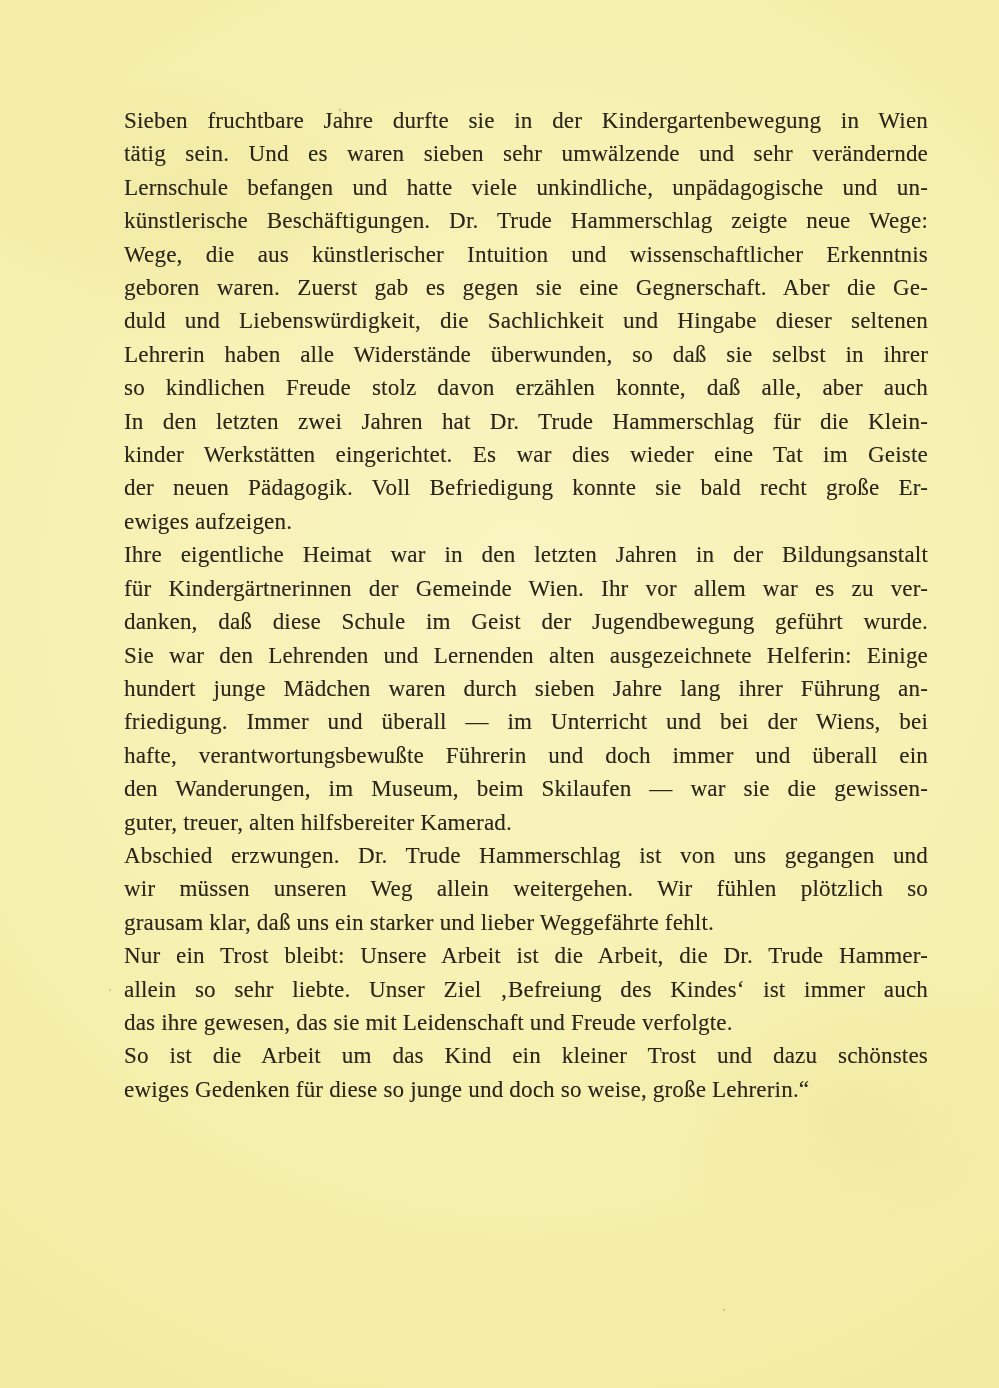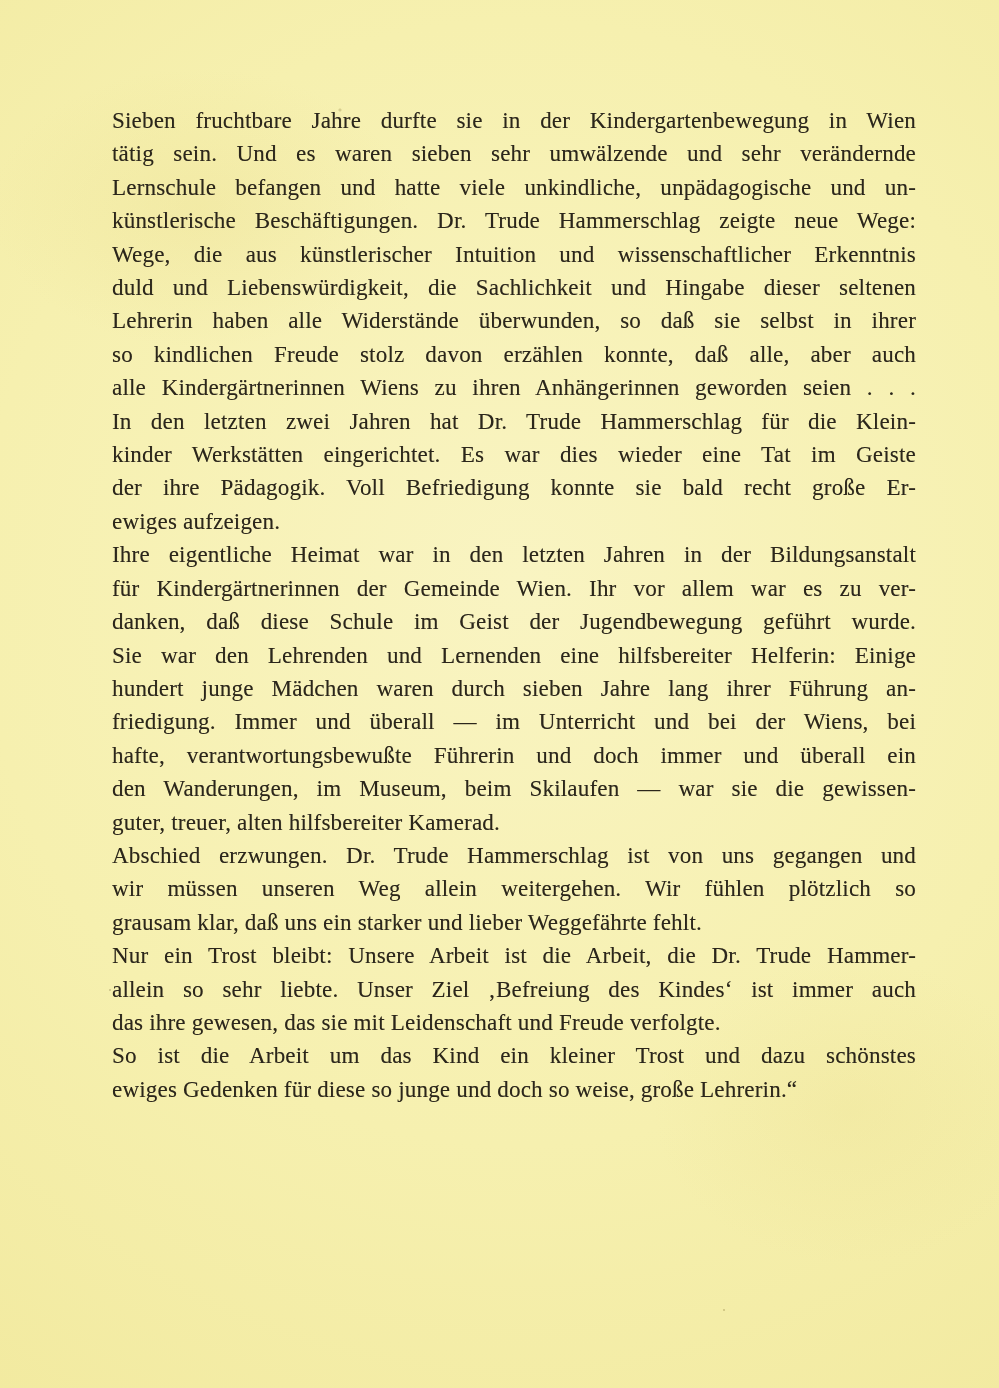--- a/index.html
+++ b/index.html
@@ -28,21 +28,21 @@
     background:
       radial-gradient(circle 3px at 340px 110px, rgba(120,100,40,0.25) 0 30%, transparent 70%),
       radial-gradient(circle 2px at 724px 1310px, rgba(120,100,40,0.3) 0 30%, transparent 70%),
       radial-gradient(circle 2px at 110px 990px, rgba(90,70,30,0.25) 0 30%, transparent 70%),
       radial-gradient(ellipse 300px 200px at 20% 15%, rgba(230,215,130,0.25), transparent 70%),
       radial-gradient(ellipse 280px 220px at 85% 80%, rgba(232,218,135,0.22), transparent 70%);
     pointer-events: none;
   }
   .text-block {
     position: absolute;
-    left: 112px;
+    left: 124px;
     top: 104px;
     width: 804px;
   }
   .line {
     font-family: "Liberation Serif", "DejaVu Serif", serif;
     font-size: 23px;
     line-height: 33.4px;
     color: #2b261b;
     letter-spacing: 0.2px;
     text-align: justify;
@@ -59,32 +59,32 @@
 </head>
 <body>
 
 <div class="page">
   <div class="text-block">
     <div class="line">Sieben fruchtbare Jahre durfte sie in der Kindergartenbewegung in Wien</div>
     <div class="line">tätig sein. Und es waren sieben sehr umwälzende und sehr verändernde</div>
     <div class="line">Lernschule befangen und hatte viele unkindliche, unpädagogische und un-</div>
     <div class="line">künstlerische Beschäftigungen. Dr. Trude Hammerschlag zeigte neue Wege:</div>
     <div class="line">Wege, die aus künstlerischer Intuition und wissenschaftlicher Erkenntnis</div>
+    <div class="line">geboren waren. Zuerst gab es gegen sie eine Gegnerschaft. Aber die Ge-</div>
     <div class="line">duld und Liebenswürdigkeit, die Sachlichkeit und Hingabe dieser seltenen</div>
     <div class="line">Lehrerin haben alle Widerstände überwunden, so daß sie selbst in ihrer</div>
     <div class="line">so kindlichen Freude stolz davon erzählen konnte, daß alle, aber auch</div>
-    <div class="line">alle Kindergärtnerinnen Wiens zu ihren Anhängerinnen geworden seien&nbsp;.&nbsp;.&nbsp;.</div>
     <div class="line">In den letzten zwei Jahren hat Dr. Trude Hammerschlag für die Klein-</div>
     <div class="line">kinder Werkstätten eingerichtet. Es war dies wieder eine Tat im Geiste</div>
-    <div class="line">der ihre Pädagogik. Voll Befriedigung konnte sie bald recht große Er-</div>
+    <div class="line">der neuen Pädagogik. Voll Befriedigung konnte sie bald recht große Er-</div>
     <div class="line para-end">ewiges aufzeigen.</div>
     <div class="line">Ihre eigentliche Heimat war in den letzten Jahren in der Bildungsanstalt</div>
     <div class="line">für Kindergärtnerinnen der Gemeinde Wien. Ihr vor allem war es zu ver-</div>
     <div class="line">danken, daß diese Schule im Geist der Jugendbewegung geführt wurde.</div>
-    <div class="line">Sie war den Lehrenden und Lernenden eine hilfsbereiter Helferin: Einige</div>
+    <div class="line">Sie war den Lehrenden und Lernenden alten ausgezeichnete Helferin: Einige</div>
     <div class="line">hundert junge Mädchen waren durch sieben Jahre lang ihrer Führung an-</div>
     <div class="line">friedigung. Immer und überall — im Unterricht und bei der Wiens, bei</div>
     <div class="line">hafte, verantwortungsbewußte Führerin und doch immer und überall ein</div>
     <div class="line">den Wanderungen, im Museum, beim Skilaufen — war sie die gewissen-</div>
     <div class="line para-end">guter, treuer, alten hilfsbereiter Kamerad.</div>
     <div class="line">Abschied erzwungen. Dr. Trude Hammerschlag ist von uns gegangen und</div>
     <div class="line">wir müssen unseren Weg allein weitergehen. Wir fühlen plötzlich so</div>
     <div class="line para-end">grausam klar, daß uns ein starker und lieber Weggefährte fehlt.</div>
     <div class="line">Nur ein Trost bleibt: Unsere Arbeit ist die Arbeit, die Dr. Trude Hammer-</div>
     <div class="line">allein so sehr liebte. Unser Ziel ‚Befreiung des Kindes‘ ist immer auch</div>

